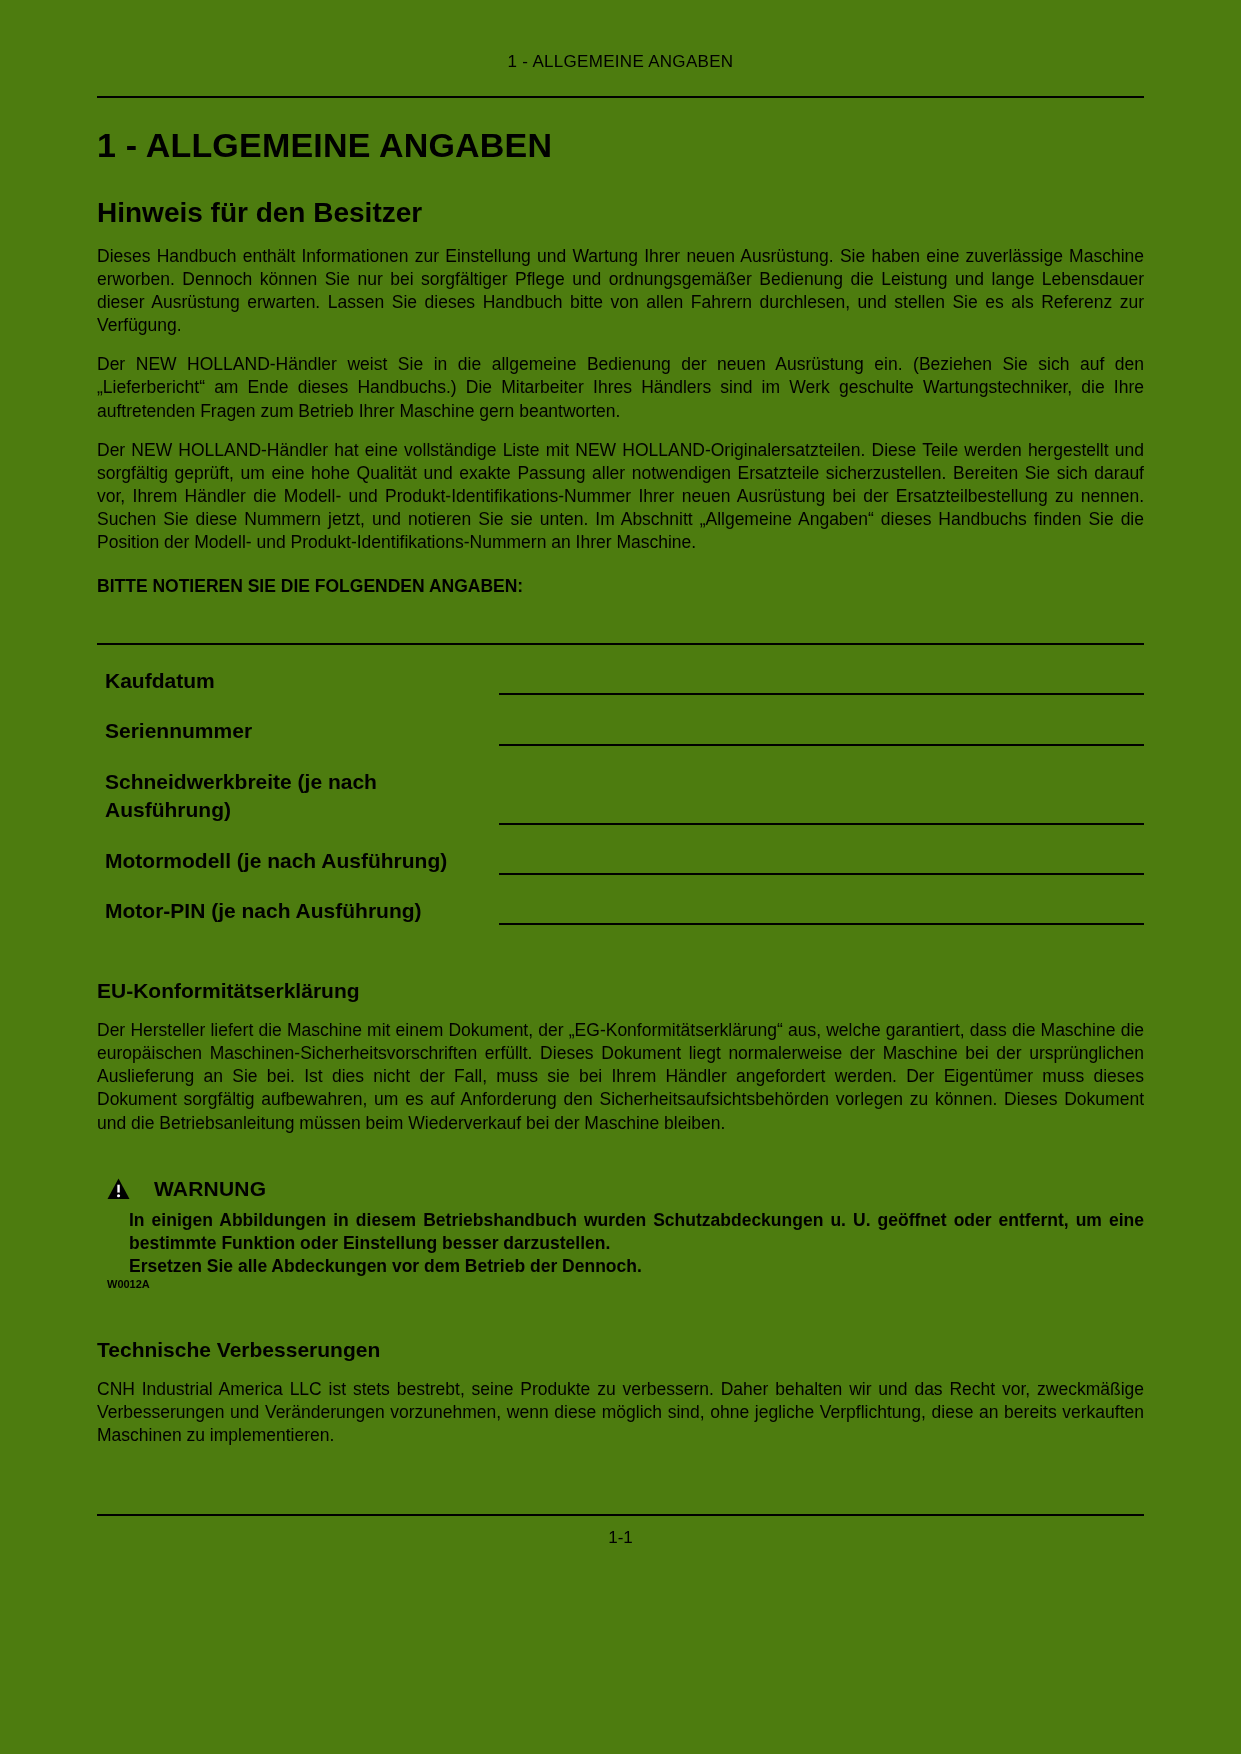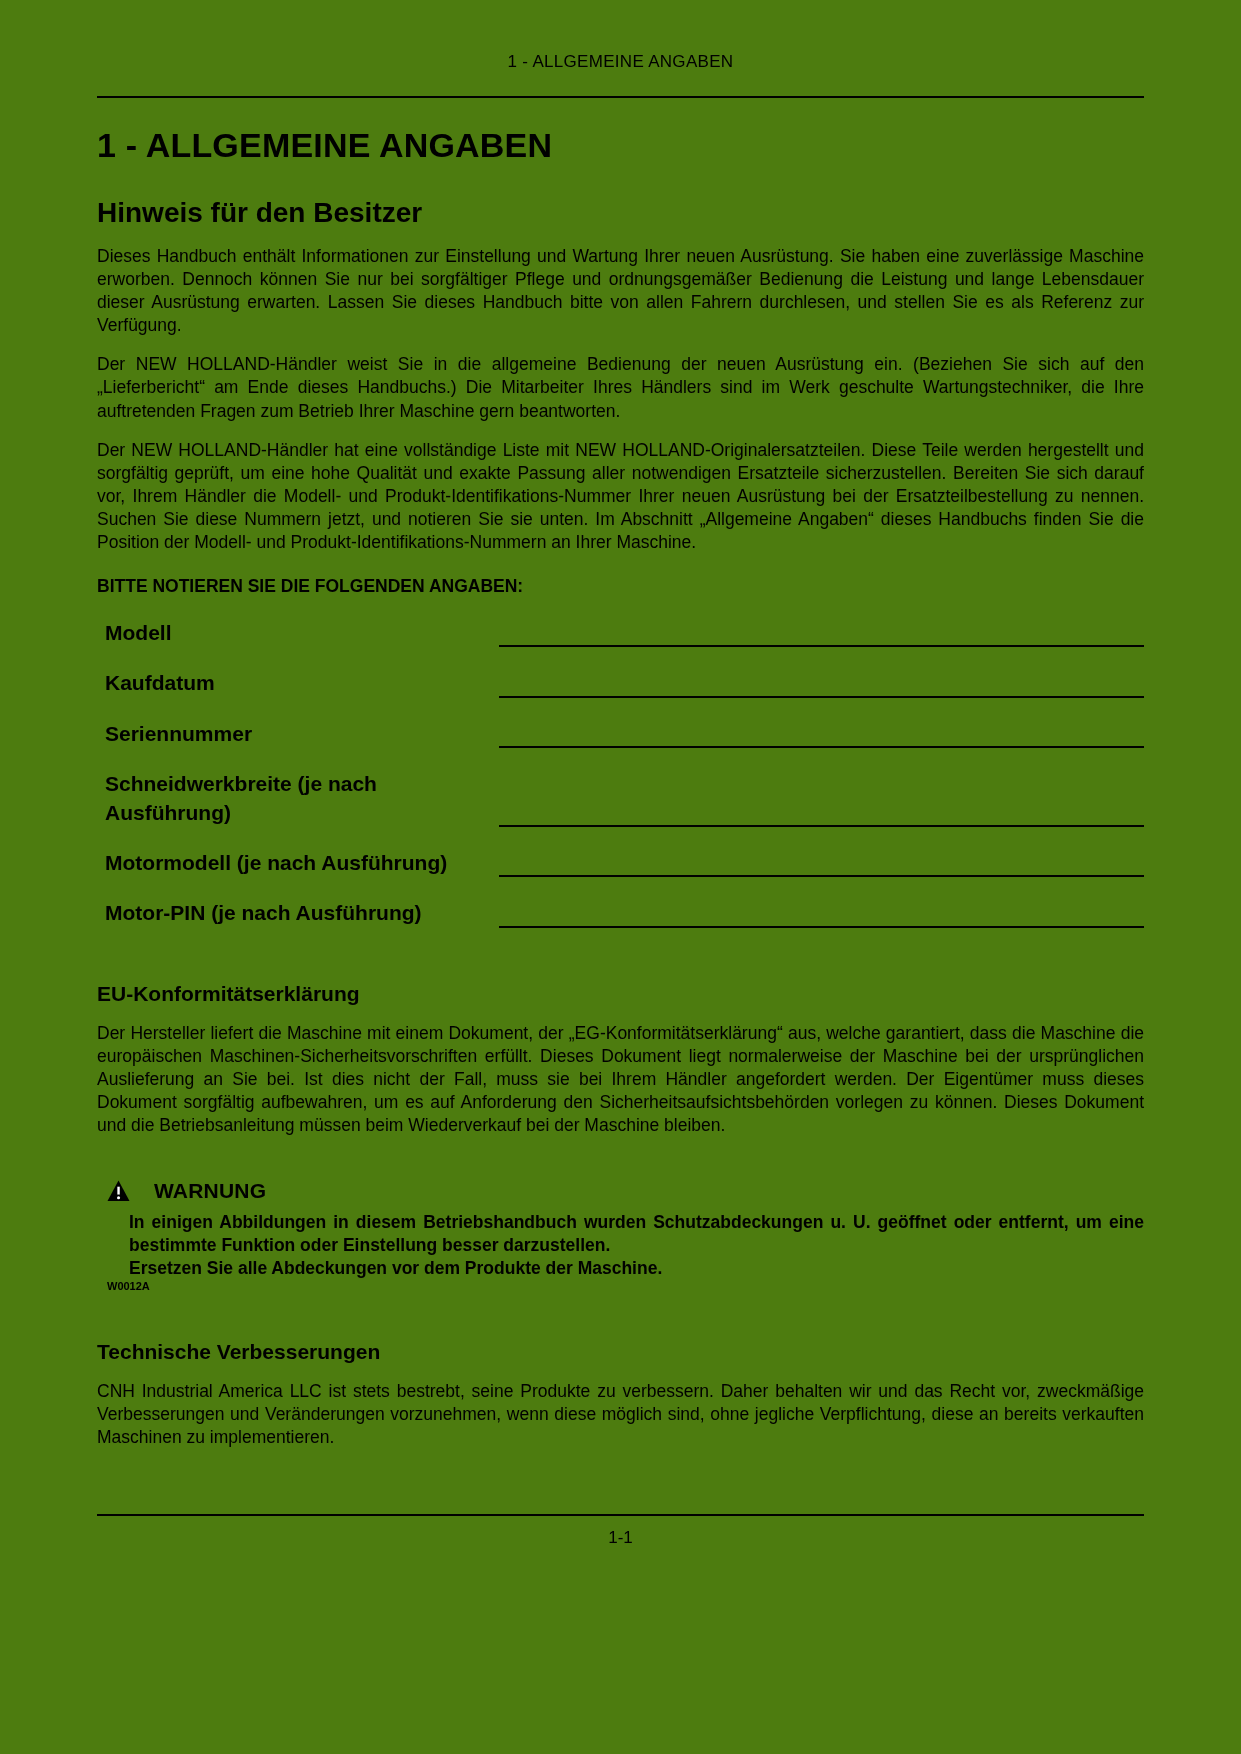--- a/index.html
+++ b/index.html
@@ -135,21 +135,20 @@
     <h2 class="section-xl">Hinweis für den Besitzer</h2>
 
     <p class="body-text">Dieses Handbuch enthält Informationen zur Einstellung und Wartung Ihrer neuen Ausrüstung. Sie haben eine zuverlässige Maschine erworben. Dennoch können Sie nur bei sorgfältiger Pflege und ordnungsgemäßer Bedienung die Leistung und lange Lebensdauer dieser Ausrüstung erwarten. Lassen Sie dieses Handbuch bitte von allen Fahrern durchlesen, und stellen Sie es als Referenz zur Verfügung.</p>
     <p class="body-text">Der NEW HOLLAND-Händler weist Sie in die allgemeine Bedienung der neuen Ausrüstung ein. (Beziehen Sie sich auf den „Lieferbericht“ am Ende dieses Handbuchs.) Die Mitarbeiter Ihres Händlers sind im Werk geschulte Wartungstechniker, die Ihre auftretenden Fragen zum Betrieb Ihrer Maschine gern beantworten.</p>
     <p class="body-text">Der NEW HOLLAND-Händler hat eine vollständige Liste mit NEW HOLLAND-Originalersatzteilen. Diese Teile werden hergestellt und sorgfältig geprüft, um eine hohe Qualität und exakte Passung aller notwendigen Ersatzteile sicherzustellen. Bereiten Sie sich darauf vor, Ihrem Händler die Modell- und Produkt-Identifikations-Nummer Ihrer neuen Ausrüstung bei der Ersatzteilbestellung zu nennen. Suchen Sie diese Nummern jetzt, und notieren Sie sie unten. Im Abschnitt „Allgemeine Angaben“ dieses Handbuchs finden Sie die Position der Modell- und Produkt-Identifikations-Nummern an Ihrer Maschine.</p>
 
     <div class="record-label">BITTE NOTIEREN SIE DIE FOLGENDEN ANGABEN:</div>
 
     <div class="fields">
       <div class="field-row">
-        <div class="field-label">Modell</div>
         <div class="field-line"></div>
       </div>
       <div class="field-row">
         <div class="field-label">Kaufdatum</div>
         <div class="field-line"></div>
       </div>
       <div class="field-row">
         <div class="field-label">Seriennummer</div>
         <div class="field-line"></div>
       </div>
@@ -176,21 +175,21 @@
           <svg class="warn-svg" width="23" height="22" viewBox="0 0 24 23">
             <path d="M12 0.5 L23.5 22 H0.5 Z" fill="#000"></path>
             <rect x="10.8" y="7" width="2.5" height="8.2" fill="#fff"></rect>
             <circle cx="12.05" cy="18.6" r="1.6" fill="#fff"></circle>
           </svg>
         </span>
         <span class="warning-title">WARNUNG</span>
       </div>
       <div class="warning-lines">
         <p>In einigen Abbildungen in diesem Betriebshandbuch wurden Schutzabdeckungen u. U. geöffnet oder entfernt, um eine bestimmte Funktion oder Einstellung besser darzustellen.</p>
-        <p>Ersetzen Sie alle Abdeckungen vor dem Produkte der Maschine.</p>
+        <p>Ersetzen Sie alle Abdeckungen vor dem Betrieb der Dennoch.</p>
       </div>
       <div class="warning-code">W0012A</div>
     </div>
 
     <h3 class="section-md improvements-heading">Technische Verbesserungen</h3>
     <p class="body-text">CNH Industrial America LLC ist stets bestrebt, seine Produkte zu verbessern. Daher behalten wir und das Recht vor, zweckmäßige Verbesserungen und Veränderungen vorzunehmen, wenn diese möglich sind, ohne jegliche Verpflichtung, diese an bereits verkauften Maschinen zu implementieren.</p>
 
   </div>
 
   <div class="footer">

